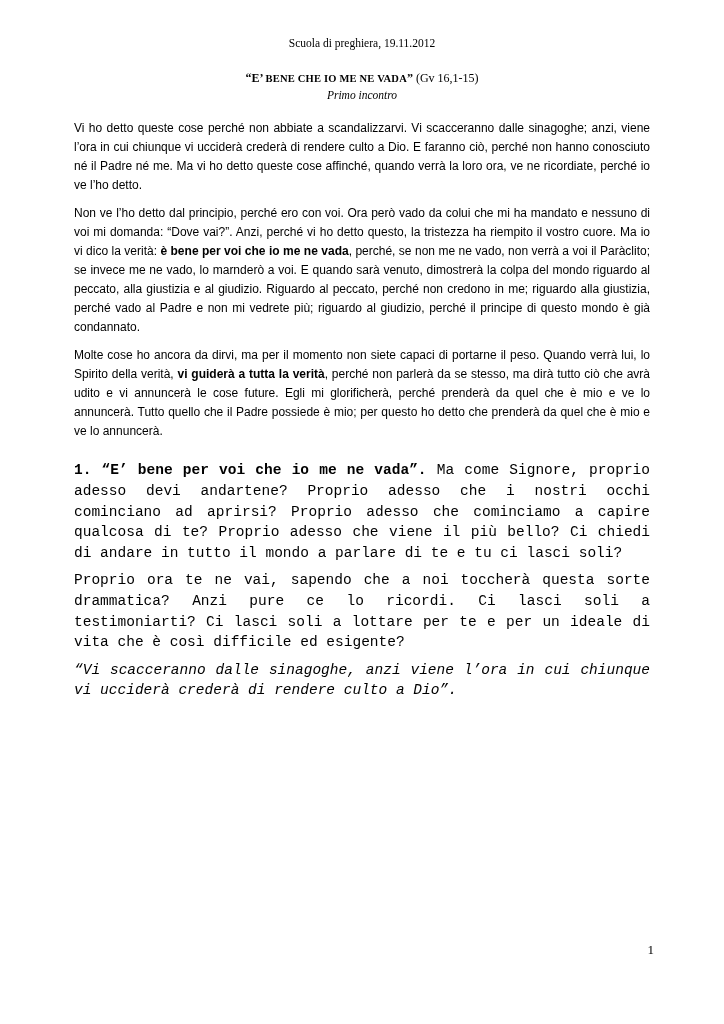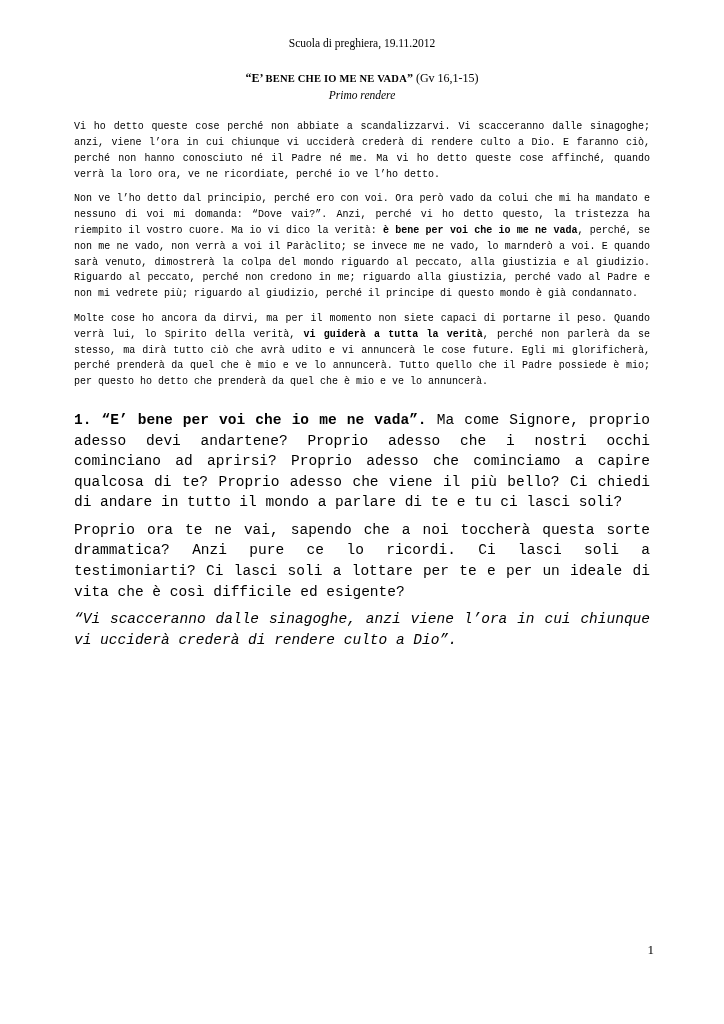--- a/index.html
+++ b/index.html
@@ -55,22 +55,22 @@
   }
   .subtitle-line {
     font-style: italic;
     font-size: 11.5px;
     line-height: 1.35;
     margin-bottom: 16px;
   }
 
   
   .scripture {
-    font-family: Liberation Mono, monospace;
-    font-size: 10px;
+    font-family: Liberation Sans, sans-serif;
+    font-size: 12px;
     line-height: 1.58;
     text-align: justify;
     margin: 0 0 9px 0;
     hyphens: auto;
   }
   .scripture b {
     font-weight: bold;
   }
 
   
@@ -105,21 +105,21 @@
 <body>
 
 <div class="page">
   <div class="content">
 
     <div class="doc-header">
       <div class="header-line">Scuola di preghiera, 19.11.2012</div>
       <div class="title-line">
         <span class="title-quote">“E’ </span><span class="title-smallcaps">BENE CHE IO ME NE VADA</span><span class="title-quote">”</span><span class="title-ref"> (Gv 16,1-15)</span>
       </div>
-      <div class="subtitle-line">Primo rendere</div>
+      <div class="subtitle-line">Primo incontro</div>
     </div>
 
     <div>
       <p class="scripture">Vi ho detto queste cose perché non abbiate a scandalizzarvi. Vi scacceranno dalle sinagoghe; anzi, viene l’ora in cui chiunque vi ucciderà crederà di rendere culto a Dio. E faranno ciò, perché non hanno conosciuto né il Padre né me. Ma vi ho detto queste cose affinché, quando verrà la loro ora, ve ne ricordiate, perché io ve l’ho detto.</p>
       <p class="scripture">Non ve l’ho detto dal principio, perché ero con voi. Ora però vado da colui che mi ha mandato e nessuno di voi mi domanda: “Dove vai?”. Anzi, perché vi ho detto questo, la tristezza ha riempito il vostro cuore. Ma io vi dico la verità: <b>è bene per voi che io me ne vada</b>, perché, se non me ne vado, non verrà a voi il Paràclito; se invece me ne vado, lo marnderò a voi. E quando sarà venuto, dimostrerà la colpa del mondo riguardo al peccato, alla giustizia e al giudizio. Riguardo al peccato, perché non credono in me; riguardo alla giustizia, perché vado al Padre e non mi vedrete più; riguardo al giudizio, perché il principe di questo mondo è già condannato.</p>
       <p class="scripture">Molte cose ho ancora da dirvi, ma per il momento non siete capaci di portarne il peso. Quando verrà lui, lo Spirito della verità, <b>vi guiderà a tutta la verità</b>, perché non parlerà da se stesso, ma dirà tutto ciò che avrà udito e vi annuncerà le cose future. Egli mi glorificherà, perché prenderà da quel che è mio e ve lo annuncerà. Tutto quello che il Padre possiede è mio; per questo ho detto che prenderà da quel che è mio e ve lo annuncerà.</p>
     </div>
 
     <div>
       <p class="commentary first"><b>1. “E’ bene per voi che io me ne vada”.</b> Ma come Signore, proprio adesso devi andartene? Proprio adesso che i nostri occhi cominciano ad aprirsi? Proprio adesso che cominciamo a capire qualcosa di te? Proprio adesso che viene il più bello? Ci chiedi di andare in tutto il mondo a parlare di te e tu ci lasci soli?</p>

